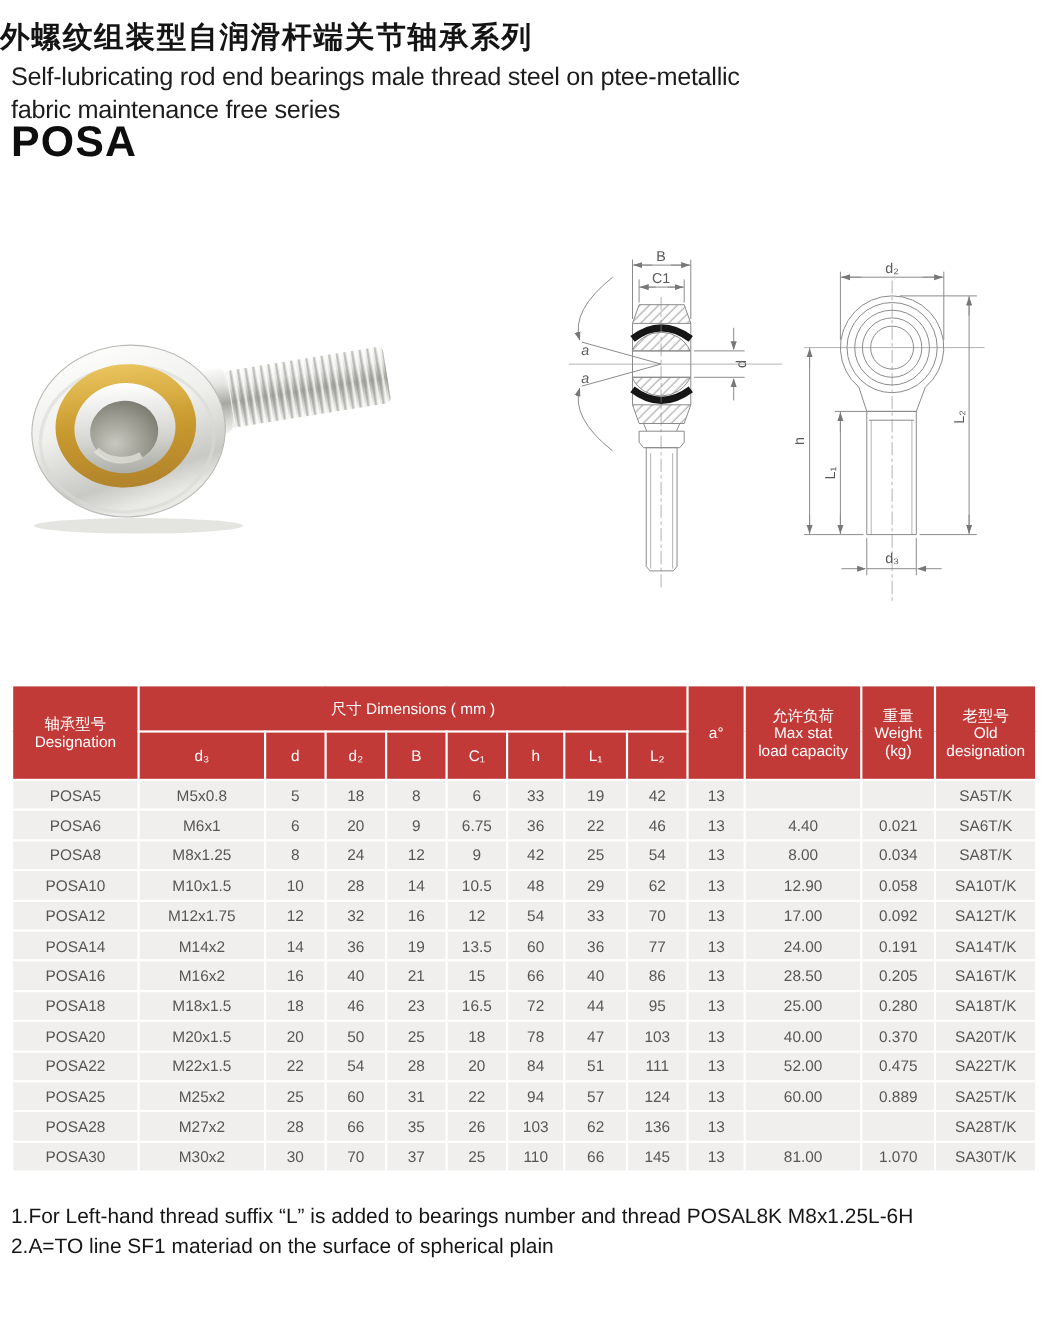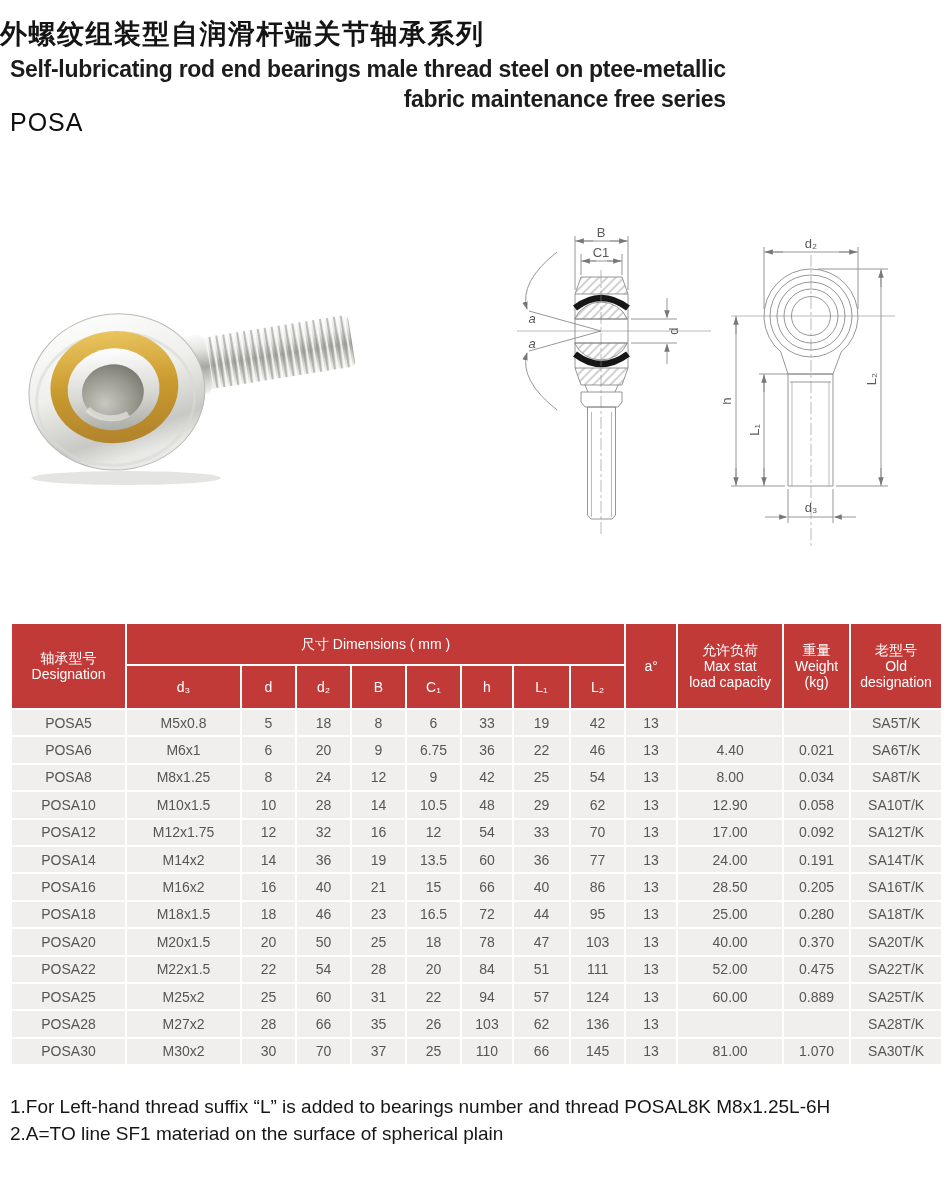--- a/index.html
+++ b/index.html
@@ -4,22 +4,22 @@
 <style>
   html,body{margin:0;padding:0;}
   body{
     width:951px;height:1203px;position:relative;background:#ffffff;
     font-family:"Liberation Sans","DejaVu Sans",sans-serif;color:#1a1a1a;
     overflow:hidden;
   }
   .abs{position:absolute;}
   
   .title-zh{left:0;top:16px;font-size:27px;font-weight:700;letter-spacing:1.5px;color:#141414;}
-  .title-en{left:10px;top:54px;font-size:23px;line-height:30px;font-weight:700;color:#1c1c1c;letter-spacing:-0.3px;text-align:right;}
-  .series-code{left:10px;top:108px;font-size:25px;font-weight:400;letter-spacing:1px;color:#0e0e0e;text-align:right;}
+  .title-en{left:10px;top:54px;font-size:23px;line-height:30px;font-weight:400;color:#1c1c1c;letter-spacing:-0.3px;}
+  .series-code{left:10px;top:108px;font-size:39px;font-weight:700;letter-spacing:1px;color:#0e0e0e;text-align:right;}
   
   #photo-svg{left:16px;top:286px;}
   #side-svg{left:515px;top:224px;}
   #front-svg{left:723px;top:227px;}
   svg text{font-family:"Liberation Sans","DejaVu Sans",sans-serif;}
   .dimtxt{font-size:13px;fill:#5a5a5a;}
   .dimtxt-i{font-size:13px;fill:#5a5a5a;font-style:italic;}
   
   .tbl-wrap{left:10px;top:622px;width:931px;}
   table{border-collapse:collapse;table-layout:fixed;width:931px;}

